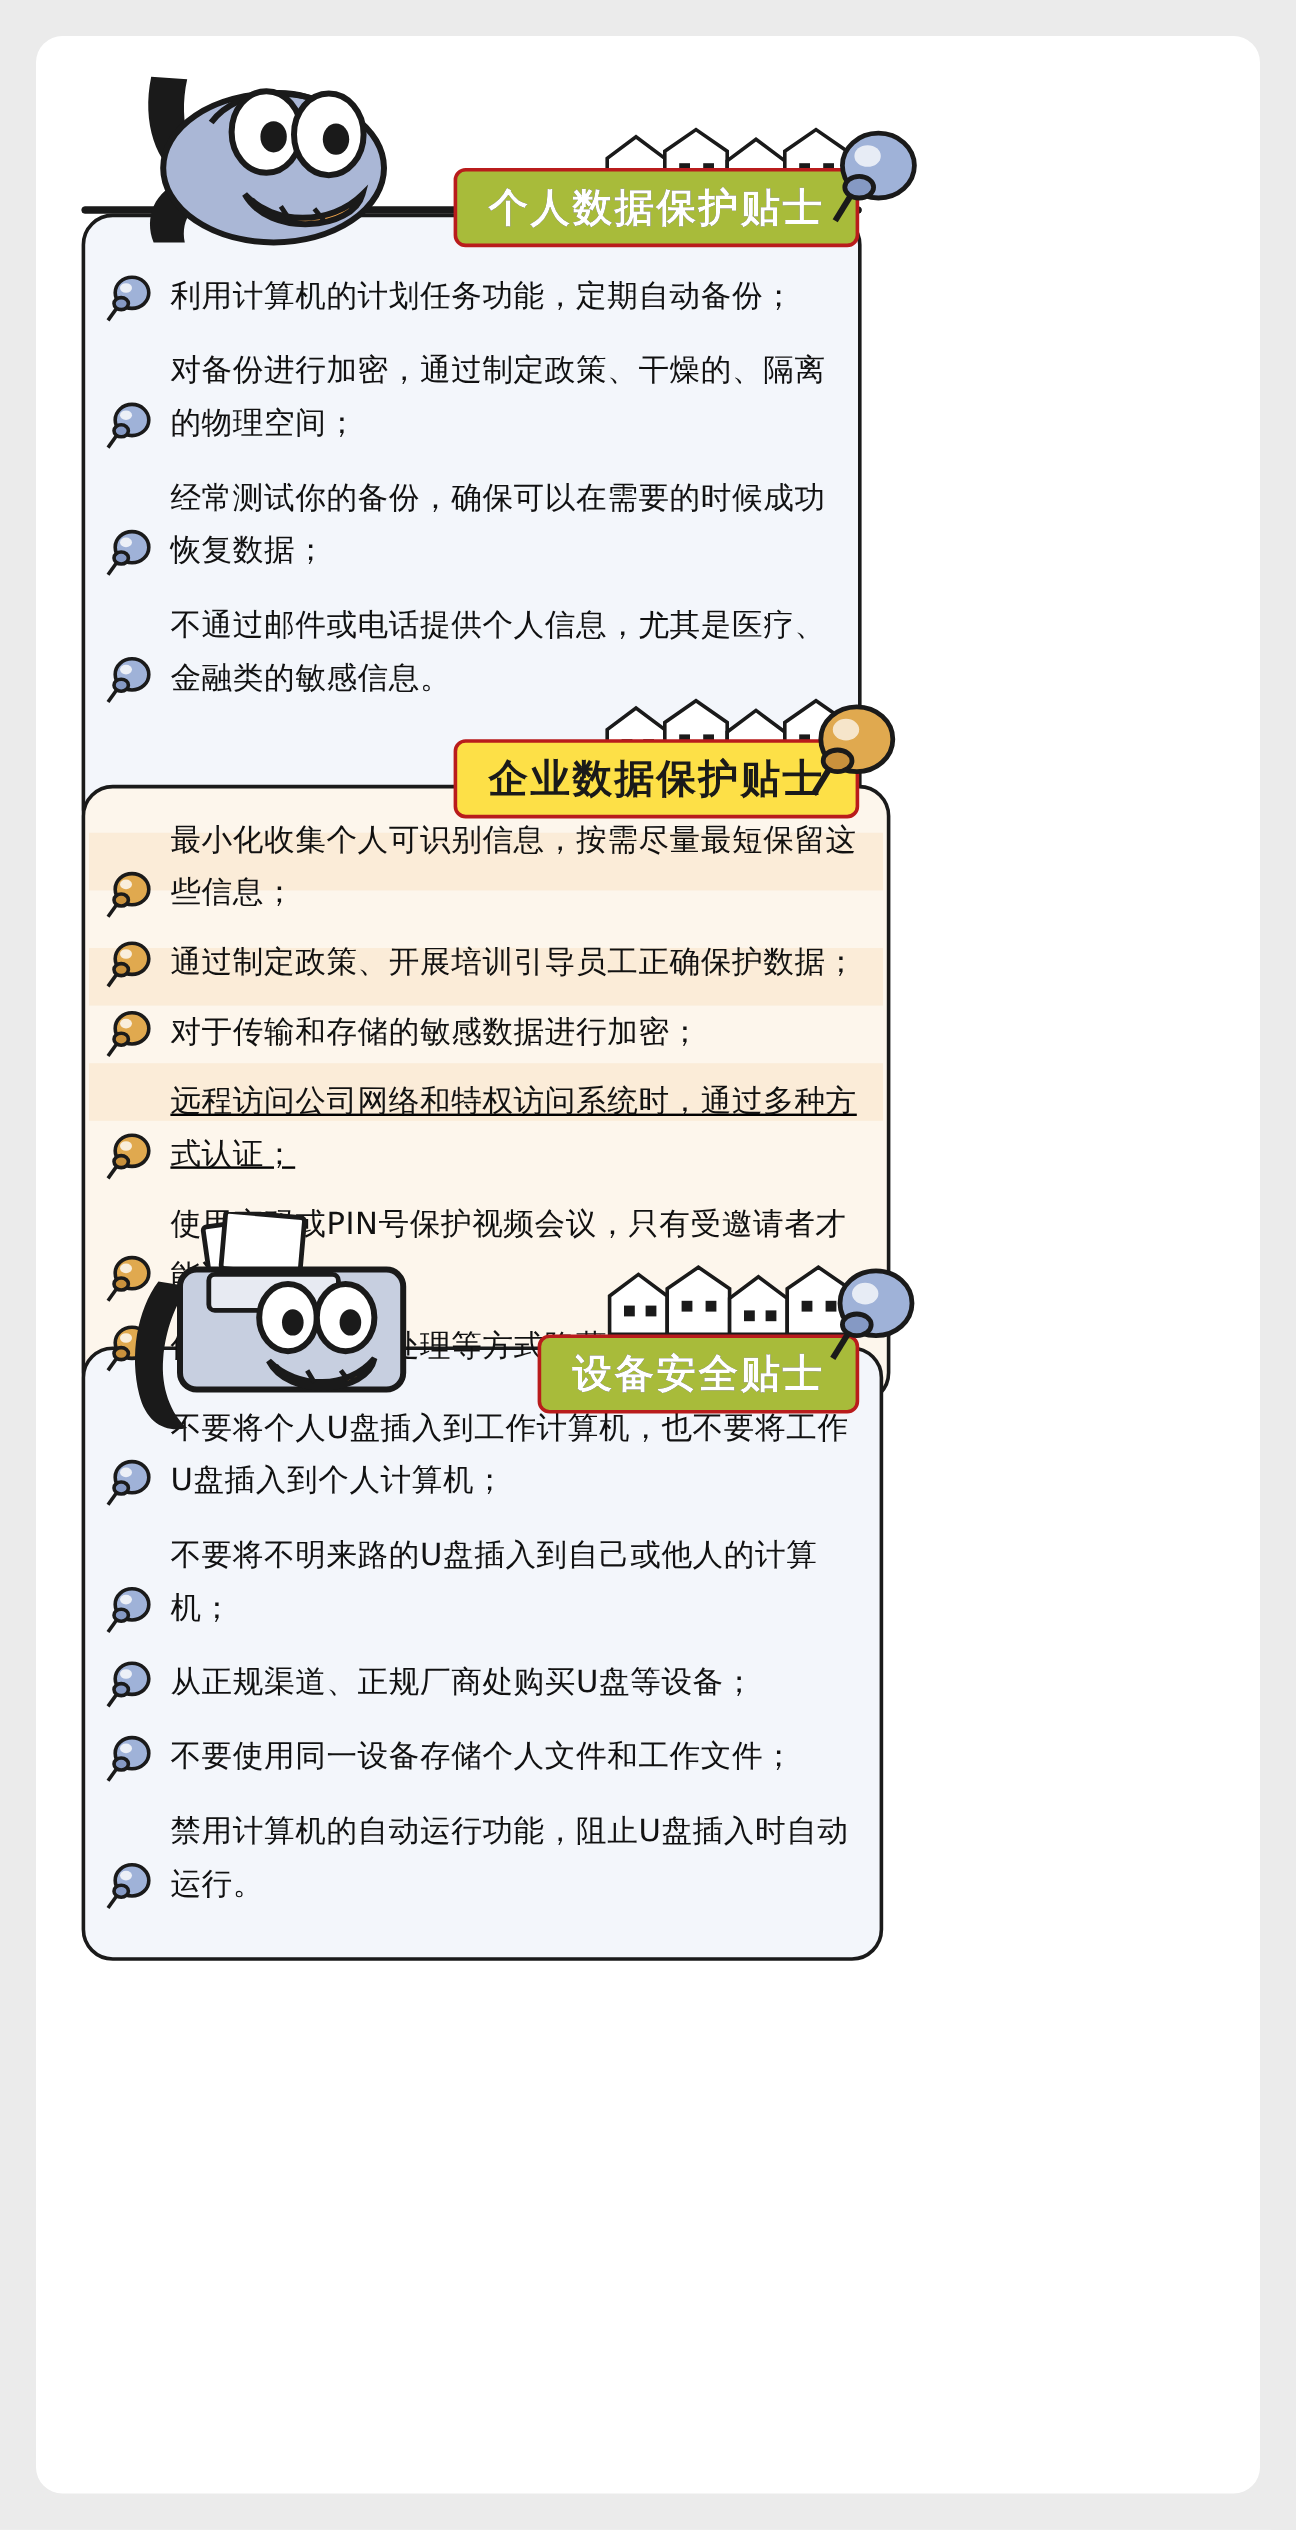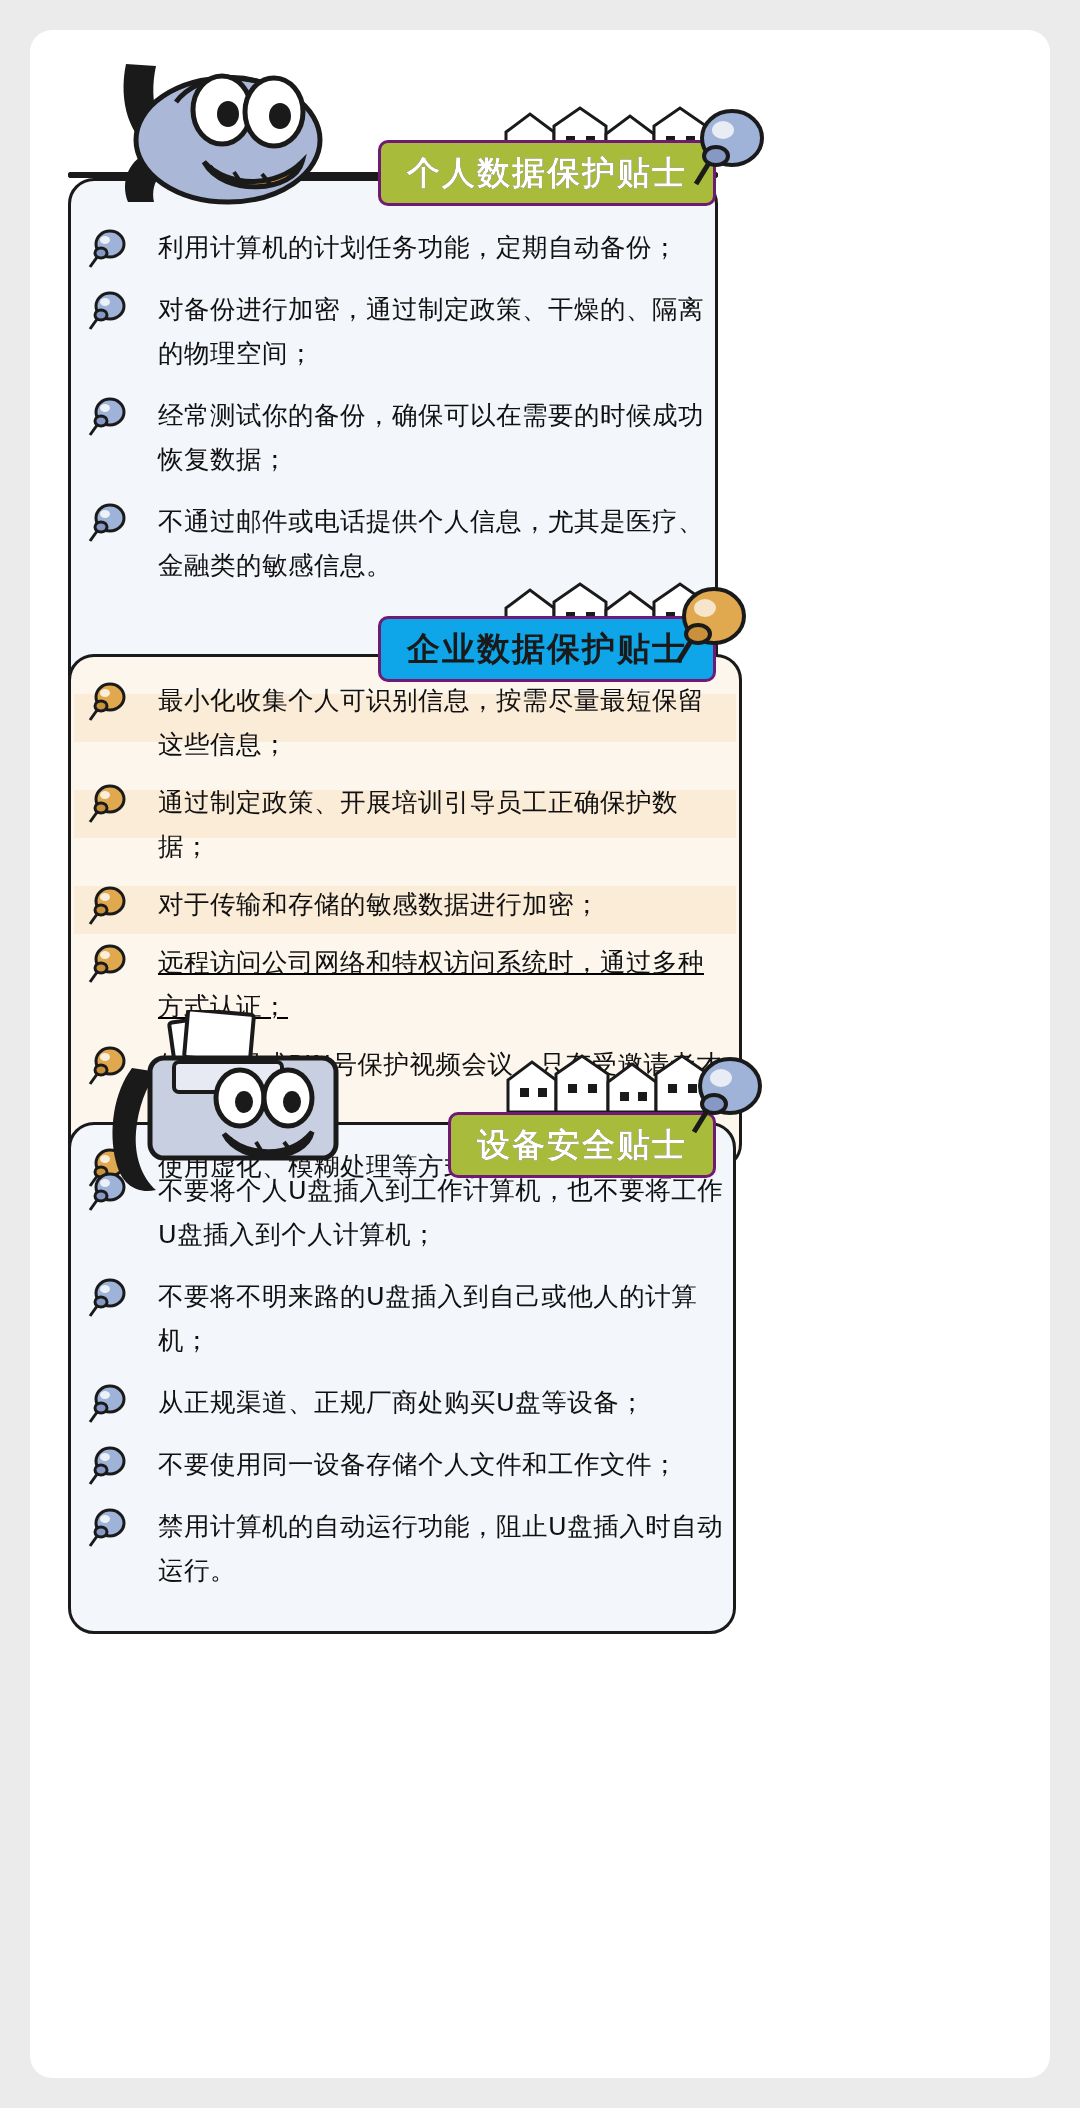--- a/index.html
+++ b/index.html
@@ -42,30 +42,30 @@
   .stripe {
     position: absolute; left: 0; right: 0;
     height: 48px;
     background: #fbecd8;
   }
 
   
   .banner {
     position: absolute;
     height: 66px;
-    border: 3px solid #701a75;
+    border: 3px solid #b91c1c;
     border-radius: 10px;
     display: flex;
     align-items: center;
     justify-content: center;
     padding: 0 26px;
     z-index: 6;
   }
   .banner-olive { background: #a8bb3a; }
-  .banner-white { background: #0ea5e9; align-items: center; }
+  .banner-white { background: #fde047; align-items: center; }
   .banner-text {
     font-size: 33px;
     font-weight: bold;
     letter-spacing: 2px;
     color: #1a1a1a;
     white-space: nowrap;
     font-family: "DejaVu Sans", "Liberation Sans", sans-serif;
   }
   .banner-olive .banner-text { color: #ffffff; text-shadow: 0 0 0 #000; }
 
@@ -73,23 +73,22 @@
   .houses { position: absolute; z-index: 5; }
 
   
   .pin { position: absolute; z-index: 7; }
 
   
   .list { position: absolute; z-index: 4; }
   .item {
     position: relative;
     display: flex;
-    align-items: flex-start;
+    align-items: flex-end;
     margin-bottom: 18px;
-    gap: 16px;
   }
   .bullet {
     flex: 0 0 auto;
     width: 40px; height: 42px;
     margin-right: 14px;
     margin-top: 2px;
   }
   .item-text {
     font-size: 25.5px;
     line-height: 44px;

